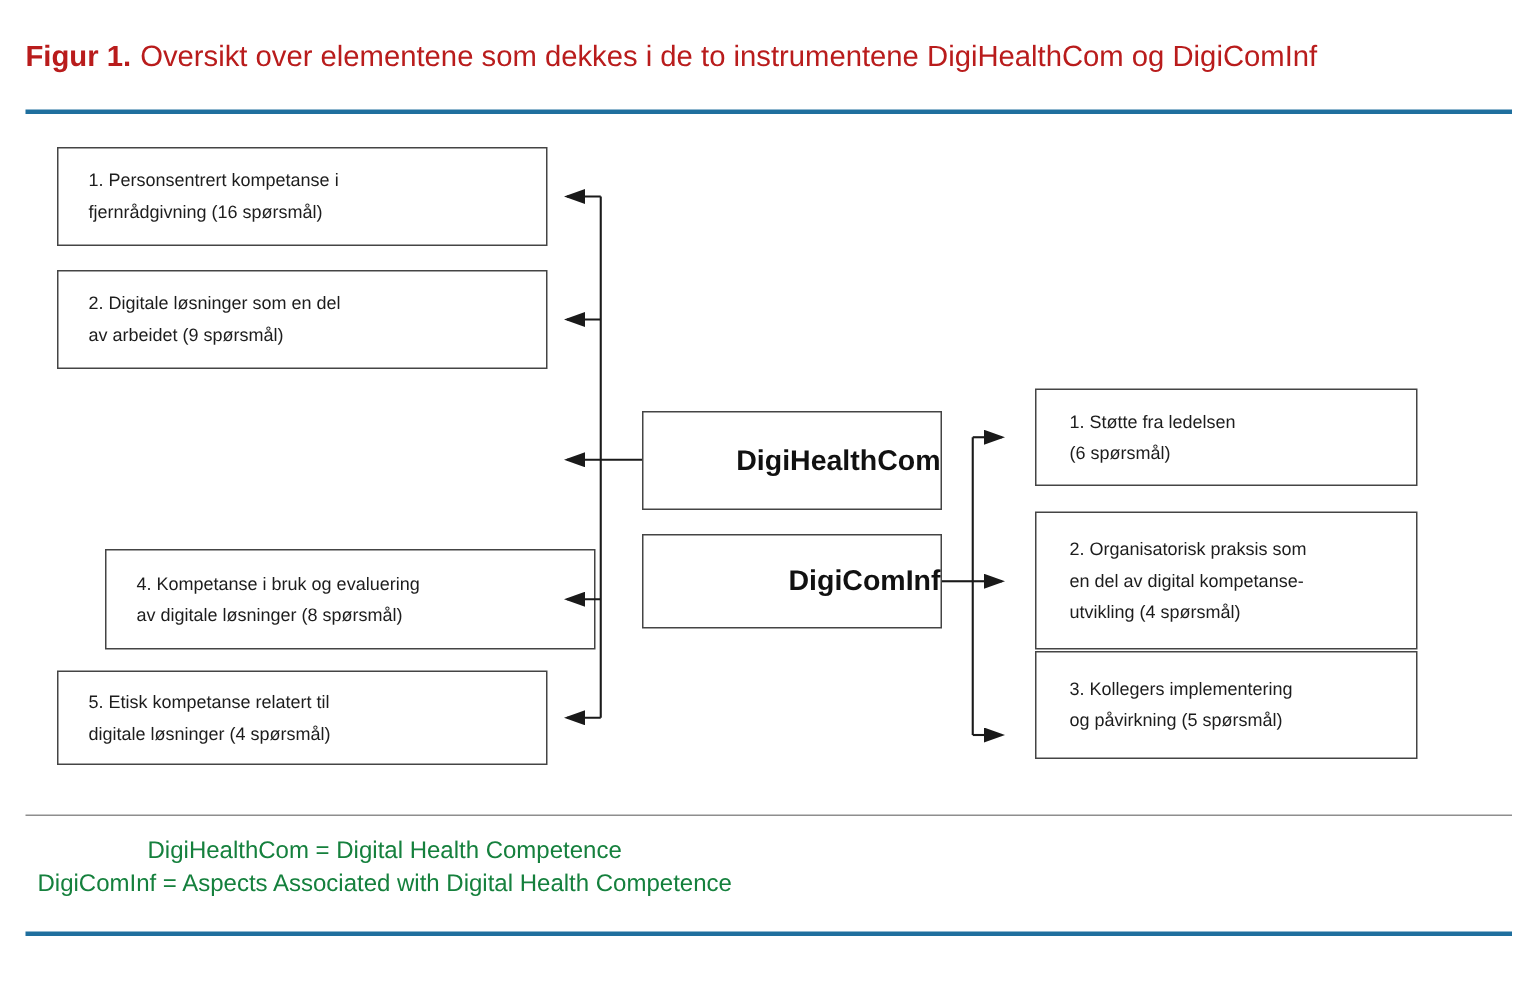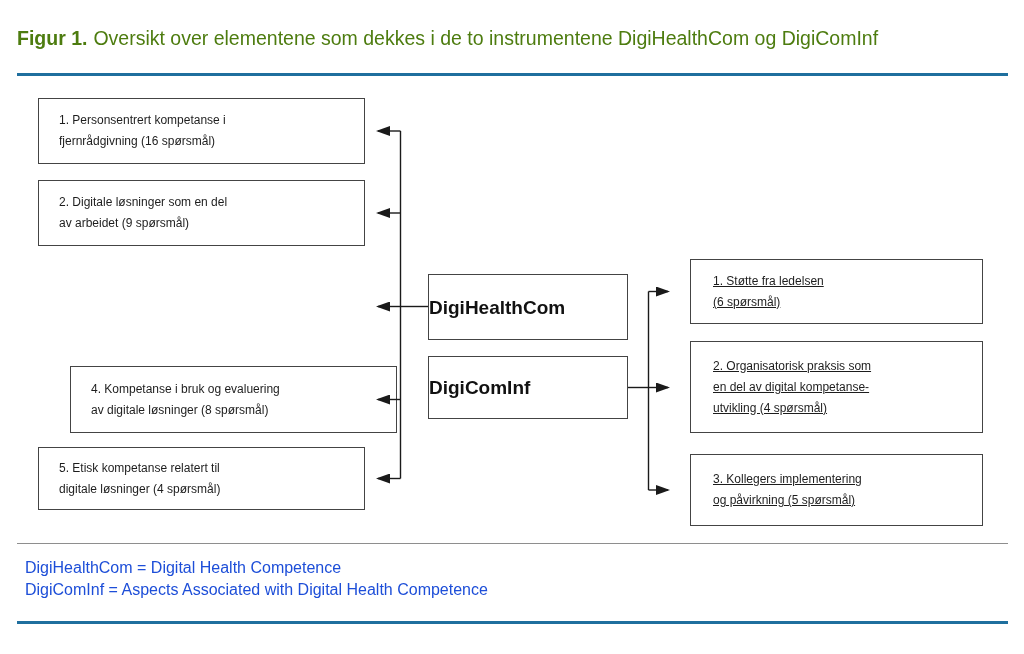--- a/index.html
+++ b/index.html
@@ -15,21 +15,21 @@
     background: #ffffff;
     overflow: hidden;
   }
   
   .figure-title {
     position: absolute;
     left: 17px;
     top: 26px;
     font-size: 19.5px;
     line-height: 24px;
-    color: #4d7c0f;
+    color: #b91c1c;
     white-space: nowrap;
   }
   .figure-title .label { font-weight: bold; margin-right: 6px; }
   
   .rule-blue {
     position: absolute;
     left: 17px;
     width: 991px;
     height: 3px;
     background: #1f6f9e;
@@ -54,34 +54,34 @@
     align-items: center;
   }
   .box .txt {
     font-size: 12px;
     line-height: 21px;
     white-space: pre-line;
     color: #1d1d1d;
   }
   .left-col  { left: 38px;  width: 327px; }
   .left-col .txt  { padding-left: 20px; padding-right: 6px; }
-  .right-col { left: 690px; width: 293px; text-decoration: underline; }
+  .right-col { left: 690px; width: 255px; }
   .right-col .txt { padding-left: 22px; padding-right: 6px; }
   .lb1 { top: 98px;  height: 66px; }
   .lb2 { top: 180px; height: 66px; }
   .lb3 { top: 260px; height: 93px; }
   .lb4 { top: 366px; height: 67px; margin-left: 32px; }
   .lb5 { top: 447px; height: 63px; }
   .rb1 { top: 259px; height: 65px; }
   .rb2 { top: 341px; height: 92px; }
-  .rb3 { top: 454px; height: 72px; }
+  .rb3 { top: 434px; height: 72px; }
   .center-box {
     left: 428px;
     width: 200px;
-    justify-content: flex-start;
+    justify-content: flex-end;
   }
   .center-box .txt {
     font-size: 19px;
     font-weight: bold;
     white-space: nowrap;
     padding: 0;
     color: #111111;
   }
   .cb1 { top: 274px; height: 66px; }
   .cb2 { top: 356px; height: 63px; }
@@ -94,21 +94,22 @@
     pointer-events: none;
   }
   
   .legend {
     position: absolute;
     left: 25px;
     top: 557px;
     font-size: 16px;
     line-height: 21.5px;
     white-space: pre-line;
-    color: #1d4ed8;
+    color: #15803d;
+    text-align: center;
   }
 </style>
 </head>
 <body>
 
 <div class="page">
 
   <div class="figure-title">
     <span class="label">Figur 1.</span><span>Oversikt over elementene som dekkes i de to instrumentene DigiHealthCom og DigiComInf</span>
   </div>

